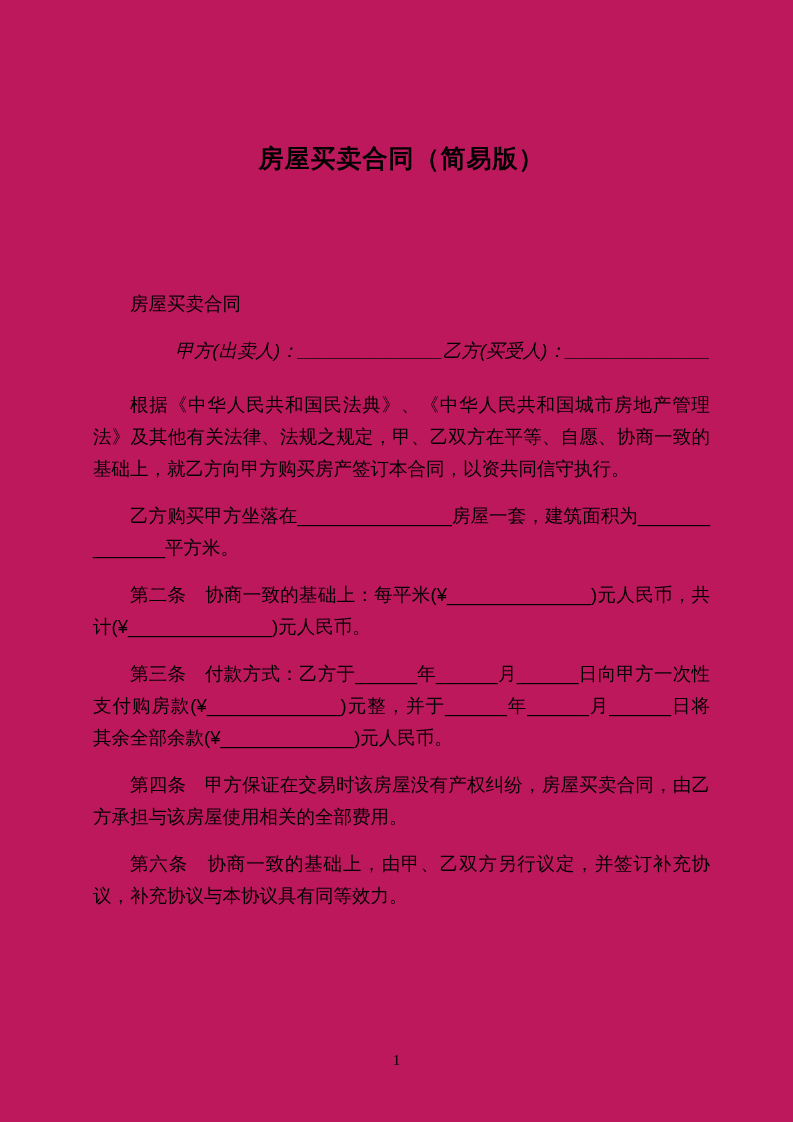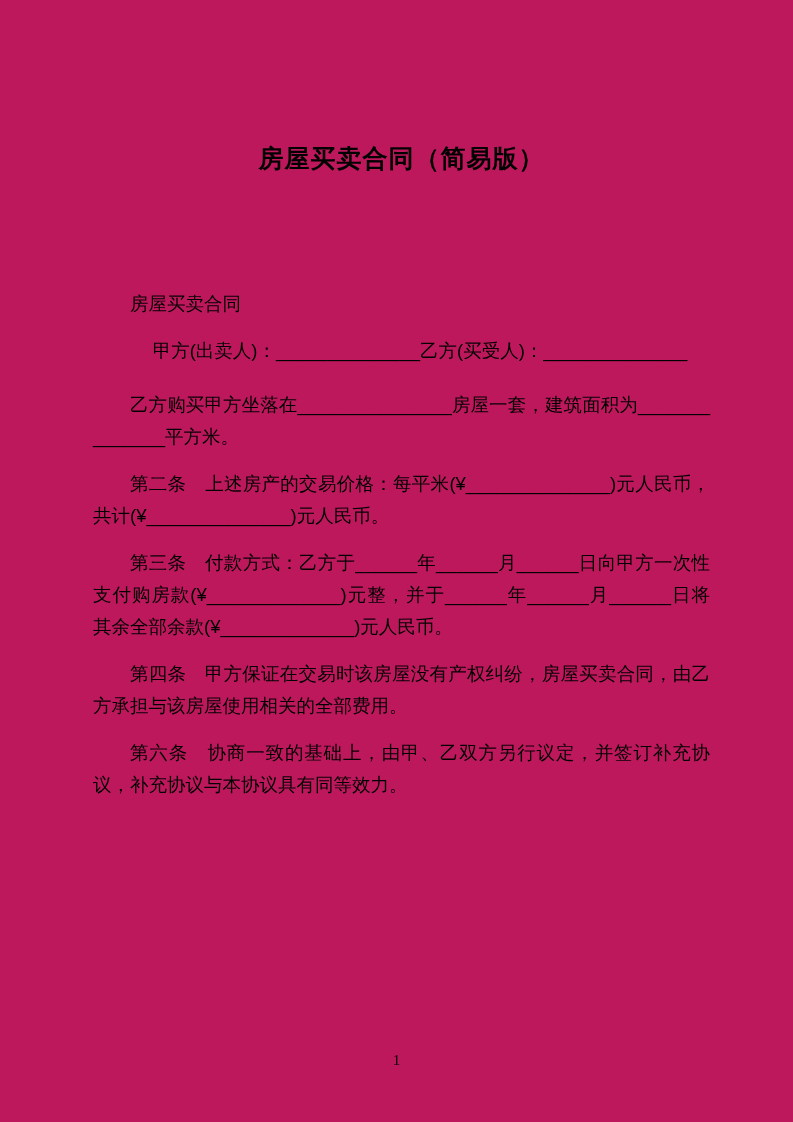--- a/index.html
+++ b/index.html
@@ -36,22 +36,23 @@
   .para {
     font-size: 18.5px;
     line-height: 32px;
     margin: 0 0 15px 0;
     text-indent: 2em;
     text-align: justify;
     word-break: break-all;
   }
   .parties {
     margin-bottom: 22px;
-    text-align: center;
+    text-align: right;
     word-break: normal;
+    font-style: italic;
   }
   .page-number {
     position: absolute;
     top: 1050px;
     left: 0;
     width: 793px;
     text-align: center;
     font-size: 15px;
     line-height: 20px;
     font-family: "Liberation Serif", serif;
@@ -62,24 +63,25 @@
 <body>
 
 <div class="page">
 
   <h1 class="doc-title">房屋买卖合同（简易版）</h1>
 
   <h2 class="section-heading">房屋买卖合同</h2>
 
   <p class="para parties">甲方(出卖人)：______________乙方(买受人)：______________</p>
 
+  <p class="para">根据《中华人民共和国民法典》、《中华人民共和国城市房地产管理法》及其他有关法律、法规之规定，甲、乙双方在平等、自愿、协商一致的基础上，就乙方向甲方购买房产签订本合同，以资共同信守执行。</p>
 
   <p class="para">乙方购买甲方坐落在_______________房屋一套，建筑面积为______________平方米。</p>
 
-  <p class="para">第二条　上述房产的交易价格：每平米(¥______________)元人民币，共计(¥______________)元人民币。</p>
+  <p class="para">第二条　协商一致的基础上：每平米(¥______________)元人民币，共计(¥______________)元人民币。</p>
 
   <p class="para">第三条　付款方式：乙方于______年______月______日向甲方一次性支付购房款(¥_____________)元整，并于______年______月______日将其余全部余款(¥_____________)元人民币。</p>
 
   <p class="para">第四条　甲方保证在交易时该房屋没有产权纠纷，房屋买卖合同，由乙方承担与该房屋使用相关的全部费用。</p>
 
 
   <p class="para">第六条　协商一致的基础上，由甲、乙双方另行议定，并签订补充协议，补充协议与本协议具有同等效力。</p>
 
   <div class="page-number">1</div>
 

